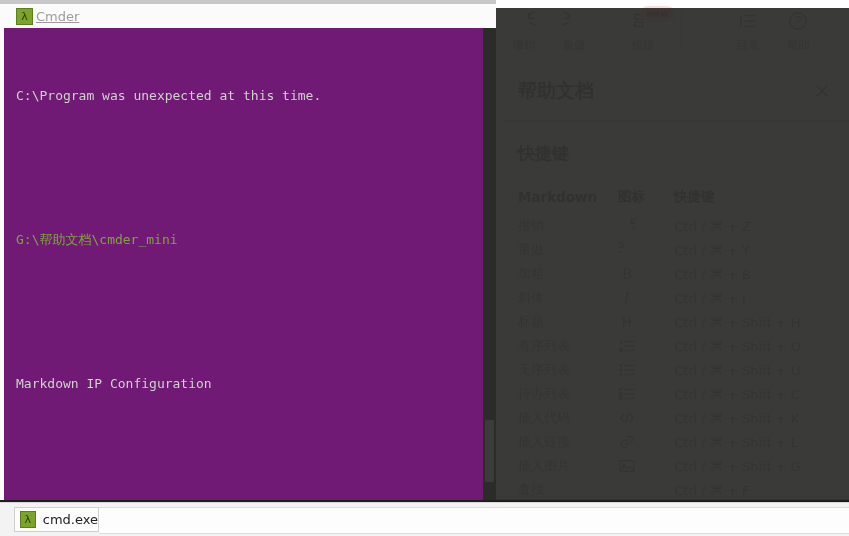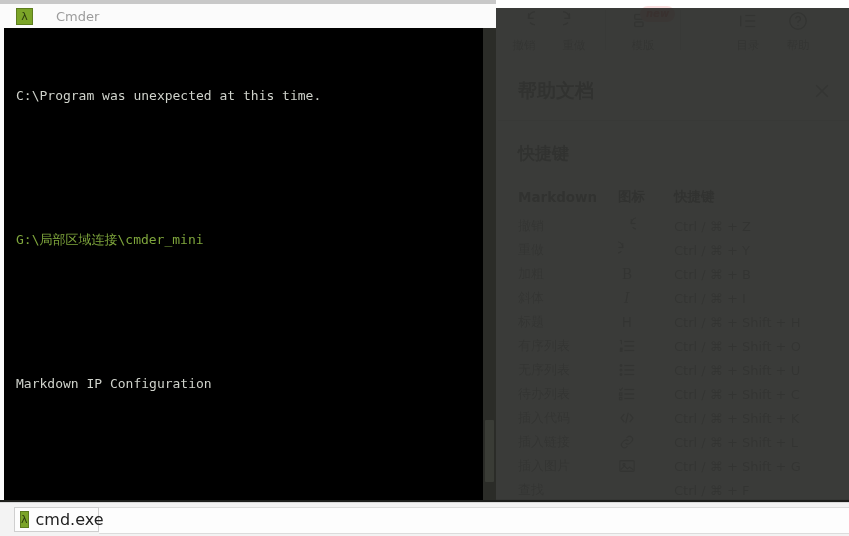--- a/index.html
+++ b/index.html
@@ -126,26 +126,27 @@
   .cmder-topline{
     position:absolute;left:0;top:0;width:496px;height:4px;background:#c8c8c8;
   }
   .cmder-ico{
     width:15px;height:15px;margin-left:16px;background:#7ba428;
     border:1px solid #5d7d1e;display:flex;align-items:center;justify-content:center;
     color:#2b3a0d;font-size:11px;line-height:11px;
     font-family:"DejaVu Sans", sans-serif;
   }
   .cmder-name{
-    margin-left:23px;font-size:13px;color:#9c9c9c;
+    margin-left:3px;font-size:13px;color:#9c9c9c;
     font-family:"DejaVu Sans", sans-serif;
+    text-decoration:underline;
   }
   .cmder-body{
     position:absolute;left:0;top:28px;width:496px;height:475px;
-    background:#000000;
+    background:#701a75;
     box-sizing:border-box;border-left:4px solid #fbfbfb;
   }
   .term{
     position:absolute;left:12px;top:8px;right:18px;
     font-family:"DejaVu Sans Mono", monospace;
     font-size:13px;line-height:24px;color:#cfd2cb;
     white-space:pre;
   }
   .t-line{height:24px;}
   .t-green{color:#7fa63c;}
@@ -168,21 +169,21 @@
     background:#fdfdfd;border:1px solid #cfcfcf;
     display:flex;align-items:center;box-sizing:border-box;
   }
   .tb-btn-ico{
     width:15px;height:15px;margin-left:5px;background:#7ba428;
     border:1px solid #5d7d1e;display:flex;align-items:center;justify-content:center;
     color:#2b3a0d;font-size:11px;line-height:11px;
     font-family:"DejaVu Sans", sans-serif;
   }
   .tb-btn-lbl{
-    margin-left:7px;font-size:16px;color:#222;
+    margin-left:7px;font-size:13px;color:#222;
     font-family:"DejaVu Sans", sans-serif;
   }
   .tb-strip{
     position:absolute;left:99px;top:4px;right:0;height:25px;
     background:#fdfdfd;border-top:1px solid #dcdcdc;border-bottom:1px solid #dcdcdc;
   }
   
   .tb-dark{
     position:absolute;left:0;bottom:33px;width:849px;height:3px;background:#1d1e1b;
   }
@@ -528,21 +529,21 @@
 <div id="cmder">
   <div class="cmder-topline"></div>
   <div class="cmder-title">
     <div class="cmder-ico">λ</div>
     <div class="cmder-name">Cmder</div>
   </div>
   <div class="cmder-body">
     <div class="term">
       <div class="t-line">C:\Program was unexpected at this time.</div>
       <div class="t-line">&nbsp;</div>
-      <div class="t-line t-green">G:\局部区域连接\cmder_mini</div>
+      <div class="t-line t-green">G:\帮助文档\cmder_mini</div>
       <div class="t-line">&nbsp;</div>
       <div class="t-line">Markdown IP Configuration</div>
       <div class="t-line">&nbsp;</div>
       
       
       
       
     </div>
     <div class="term-scroll">
       <div class="term-thumb"></div>

